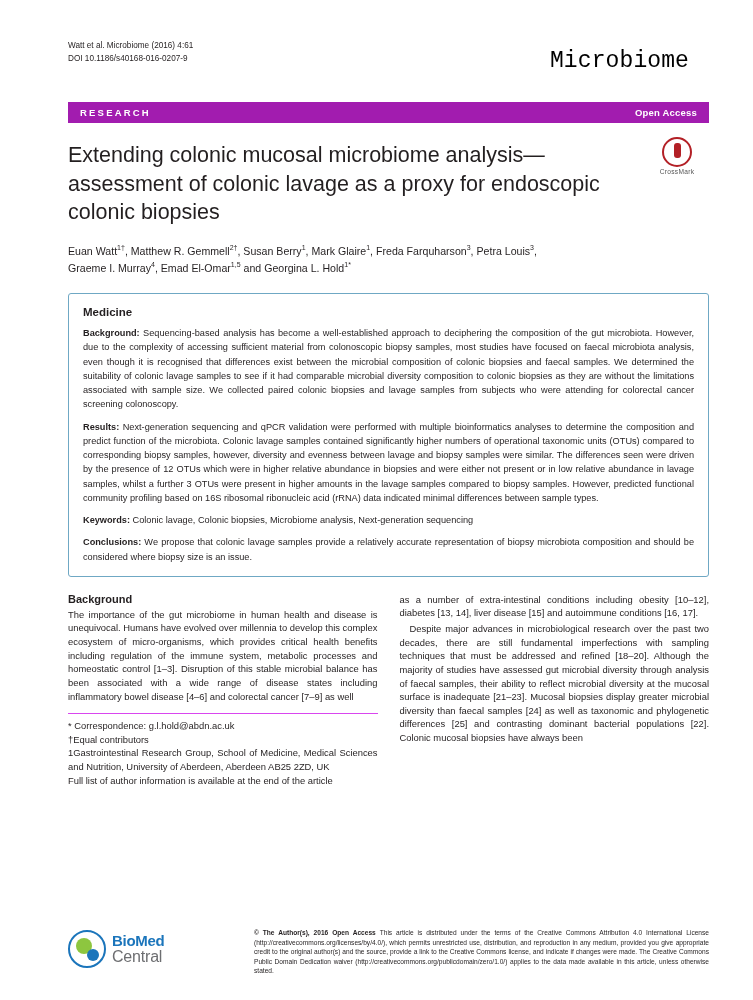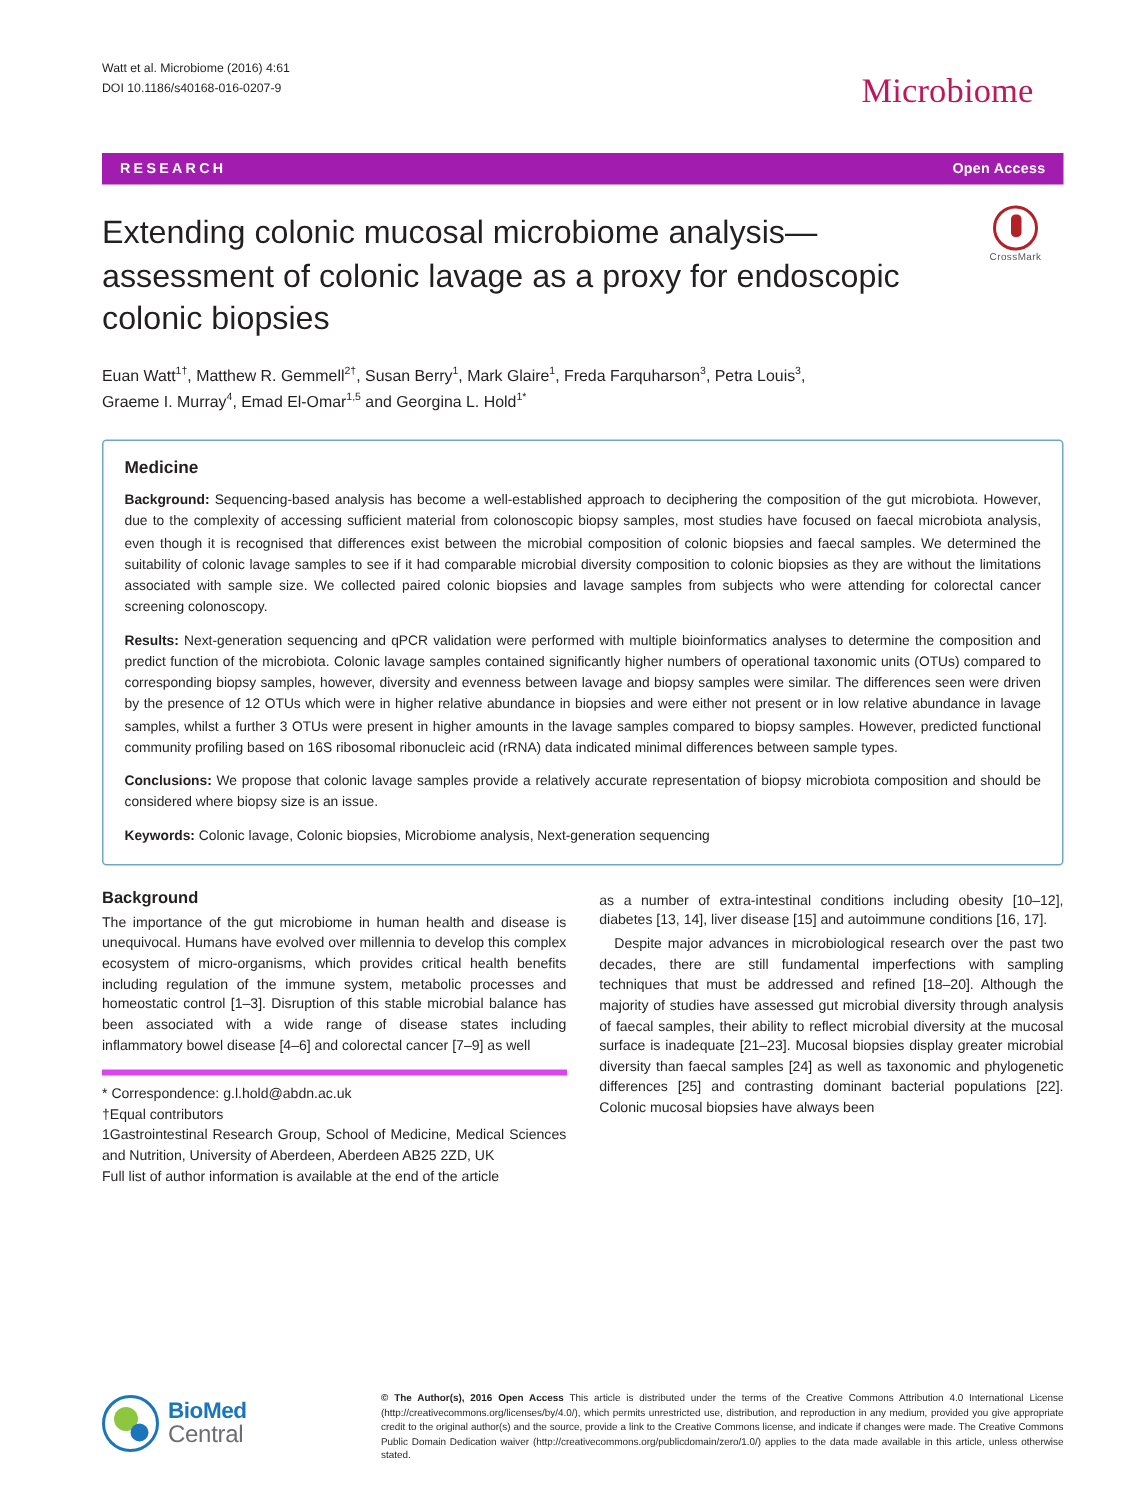--- a/index.html
+++ b/index.html
@@ -31,23 +31,23 @@
     padding: 40px 36px 0 68px;
   }
   .citation {
     font-size: 8.2px;
     line-height: 1.55;
     color: #231f20;
     font-family: "Liberation Sans", sans-serif;
   }
   .journal-logo {
     font-size: 23px;
-    color: #be185d;
+    color: #000000;
     letter-spacing: 0.1px;
-    font-family: Liberation Serif, serif;
+    font-family: Liberation Mono, monospace;
     padding-top: 8px;
     padding-right: 20px;
   }
 
   
   .research-bar {
     margin: 28px 36px 0 68px;
     background: #a21caf;
     color: #ffffff;
     height: 21px;
@@ -170,21 +170,21 @@
     text-align: justify;
     margin: 0 0 2px 0;
     color: #231f20;
     hyphens: auto;
   }
   .col p.indent { text-indent: 10px; }
 
   
   .footnote {
     margin-top: 10px;
-    border-top: 4px solid #d946ef;
+    border-top: 1px solid #d946ef;
     padding-top: 5px;
     font-size: 7.4px;
     line-height: 1.5;
     color: #231f20;
   }
   .footnote .line { margin: 0; }
 
   
   .footer {
     position: absolute;
@@ -278,22 +278,22 @@
 
   <div class="authors">
     <div>Euan Watt<sup>1†</sup>, Matthew R. Gemmell<sup>2†</sup>, Susan Berry<sup>1</sup>, Mark Glaire<sup>1</sup>, Freda Farquharson<sup>3</sup>, Petra Louis<sup>3</sup>,</div>
     <div>Graeme I. Murray<sup>4</sup>, Emad El-Omar<sup>1,5</sup> and Georgina L. Hold<sup>1*</sup></div>
   </div>
 
   <div class="abstract-box">
     <div class="abstract-title">Medicine</div>
     <p><b>Background:</b><span> Sequencing-based analysis has become a well-established approach to deciphering the composition of the gut microbiota. However, due to the complexity of accessing sufficient material from colonoscopic biopsy samples, most studies have focused on faecal microbiota analysis, even though it is recognised that differences exist between the microbial composition of colonic biopsies and faecal samples. We determined the suitability of colonic lavage samples to see if it had comparable microbial diversity composition to colonic biopsies as they are without the limitations associated with sample size. We collected paired colonic biopsies and lavage samples from subjects who were attending for colorectal cancer screening colonoscopy.</span></p>
     <p><b>Results:</b><span> Next-generation sequencing and qPCR validation were performed with multiple bioinformatics analyses to determine the composition and predict function of the microbiota. Colonic lavage samples contained significantly higher numbers of operational taxonomic units (OTUs) compared to corresponding biopsy samples, however, diversity and evenness between lavage and biopsy samples were similar. The differences seen were driven by the presence of 12 OTUs which were in higher relative abundance in biopsies and were either not present or in low relative abundance in lavage samples, whilst a further 3 OTUs were present in higher amounts in the lavage samples compared to biopsy samples. However, predicted functional community profiling based on 16S ribosomal ribonucleic acid (rRNA) data indicated minimal differences between sample types.</span></p>
+    <p><b>Keywords:</b><span> Colonic lavage, Colonic biopsies, Microbiome analysis, Next-generation sequencing</span></p>
     <p><b>Conclusions:</b><span> We propose that colonic lavage samples provide a relatively accurate representation of biopsy microbiota composition and should be considered where biopsy size is an issue.</span></p>
-    <p><b>Keywords:</b><span> Colonic lavage, Colonic biopsies, Microbiome analysis, Next-generation sequencing</span></p>
   </div>
 
   <div class="body-cols">
     <div class="col">
       <div class="section-head">Background</div>
       <p>The importance of the gut microbiome in human health and disease is unequivocal. Humans have evolved over millennia to develop this complex ecosystem of micro-organisms, which provides critical health benefits including regulation of the immune system, metabolic processes and homeostatic control [1–3]. Disruption of this stable microbial balance has been associated with a wide range of disease states including inflammatory bowel disease [4–6] and colorectal cancer [7–9] as well</p>
 
       <div class="footnote">
         <p class="line">* Correspondence: g.l.hold@abdn.ac.uk</p>
         <p class="line">†Equal contributors</p>

